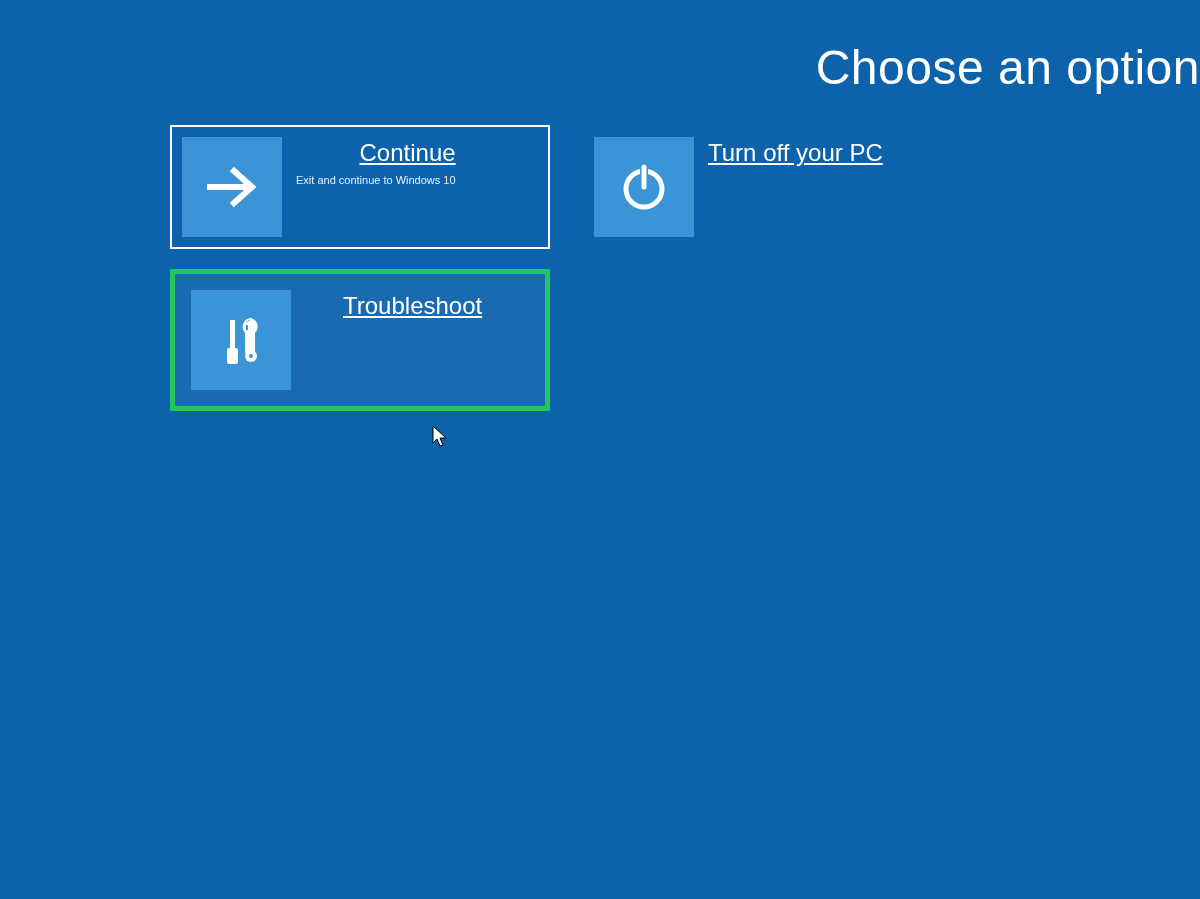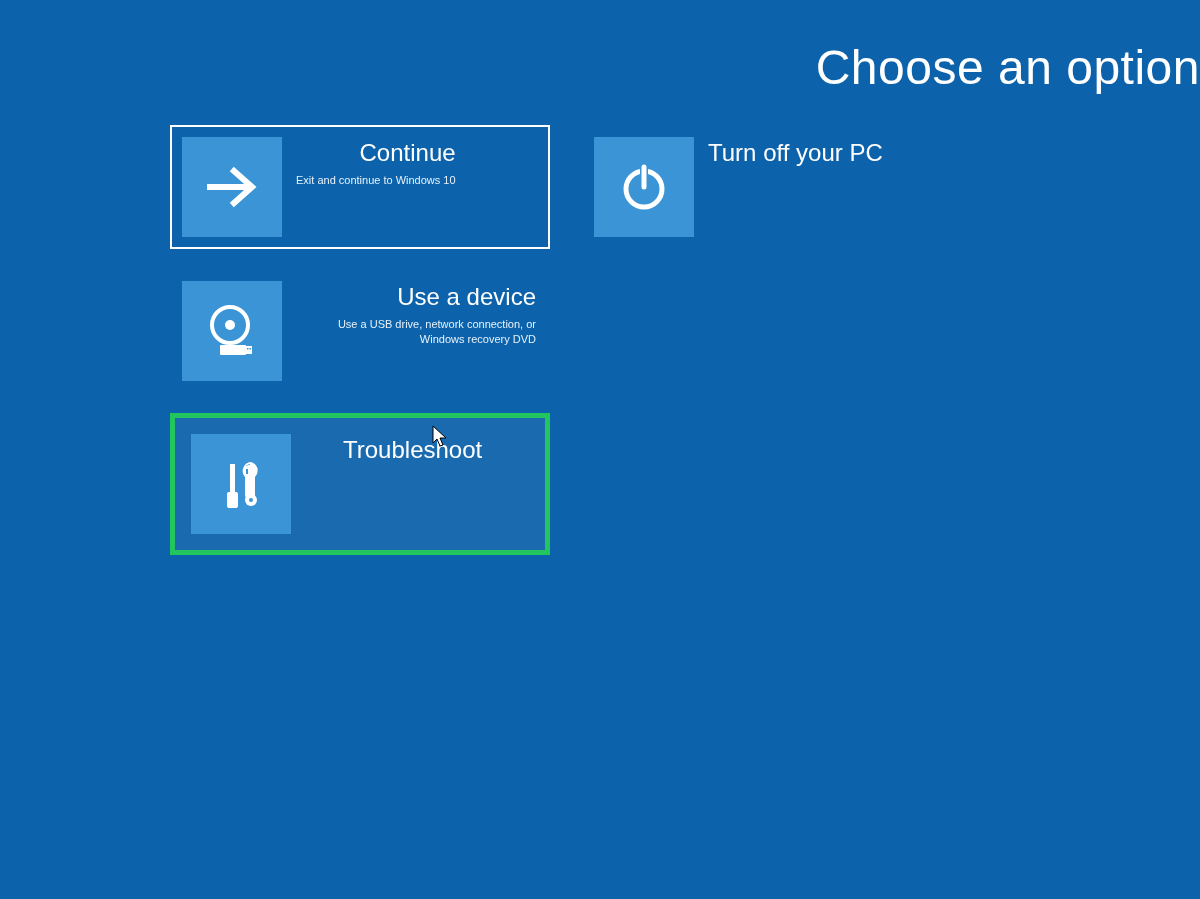--- a/index.html
+++ b/index.html
@@ -62,20 +62,21 @@
     flex: 0 0 auto;
   }
   .tile-text {
     margin-left: 14px;
     padding-top: 2px;
   }
   .tile-title {
     font-size: 24px;
     font-weight: 300;
     margin-bottom: 6px;
+    text-decoration: underline;
   }
   .tile-desc {
     font-size: 11px;
     font-weight: 400;
     line-height: 1.35;
     color: #e6f1fb;
     max-width: 240px;
   }
   
   .cursor {
@@ -104,36 +105,20 @@
               <polyline points="30,12 48,28 30,44" stroke-linejoin="miter"></polyline>
             </g>
           </svg>
         </div>
         <div class="tile-text">
           <div class="tile-title">Continue</div>
           <div class="tile-desc">Exit and continue to Windows 10</div>
         </div>
       </div>
 
-      <div class="tile">
-        <div class="icon-box">
-          <svg width="64" height="64" viewBox="0 0 64 64">
-            <circle cx="30" cy="26" r="18" fill="none" stroke="#ffffff" stroke-width="4"></circle>
-            <circle cx="30" cy="26" r="5" fill="#ffffff"></circle>
-            <rect x="20" y="46" width="26" height="10" rx="1" fill="#ffffff"></rect>
-            <rect x="46" y="47" width="6" height="8" fill="#ffffff"></rect>
-            <rect x="47" y="49" width="1.5" height="1.5" fill="#3a94d6"></rect>
-            <rect x="49.5" y="49" width="1.5" height="1.5" fill="#3a94d6"></rect>
-          </svg>
-        </div>
-        <div class="tile-text">
-          <div class="tile-title">Use a device</div>
-          <div class="tile-desc">Use a USB drive, network connection, or Windows recovery DVD</div>
-        </div>
-      </div>
 
       <div class="tile highlight hoverish">
         <div class="icon-box">
           <svg width="60" height="60" viewBox="0 0 60 60">
 
             <rect x="19" y="10" width="5" height="28" fill="#ffffff"></rect>
             <rect x="16" y="38" width="11" height="16" rx="2" fill="#ffffff"></rect>
 
             <g fill="#ffffff">
               <path d="M40 8 a9 9 0 0 0 -6 15 l0 18 a5 5 0 0 0 10 0 l0 -18 a9 9 0 0 0 -4 -15 z M39 10 l0 10 l-4 0 l0 -8 a7 7 0 0 1 4 -2 z"></path>

